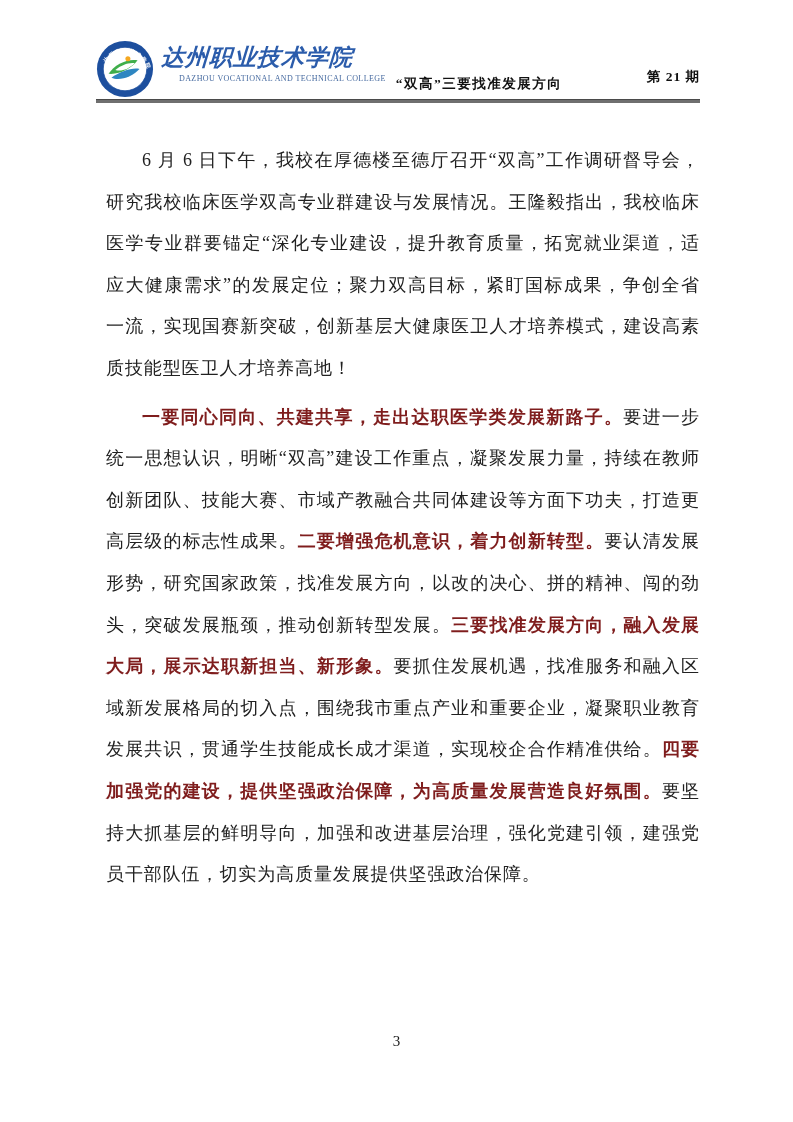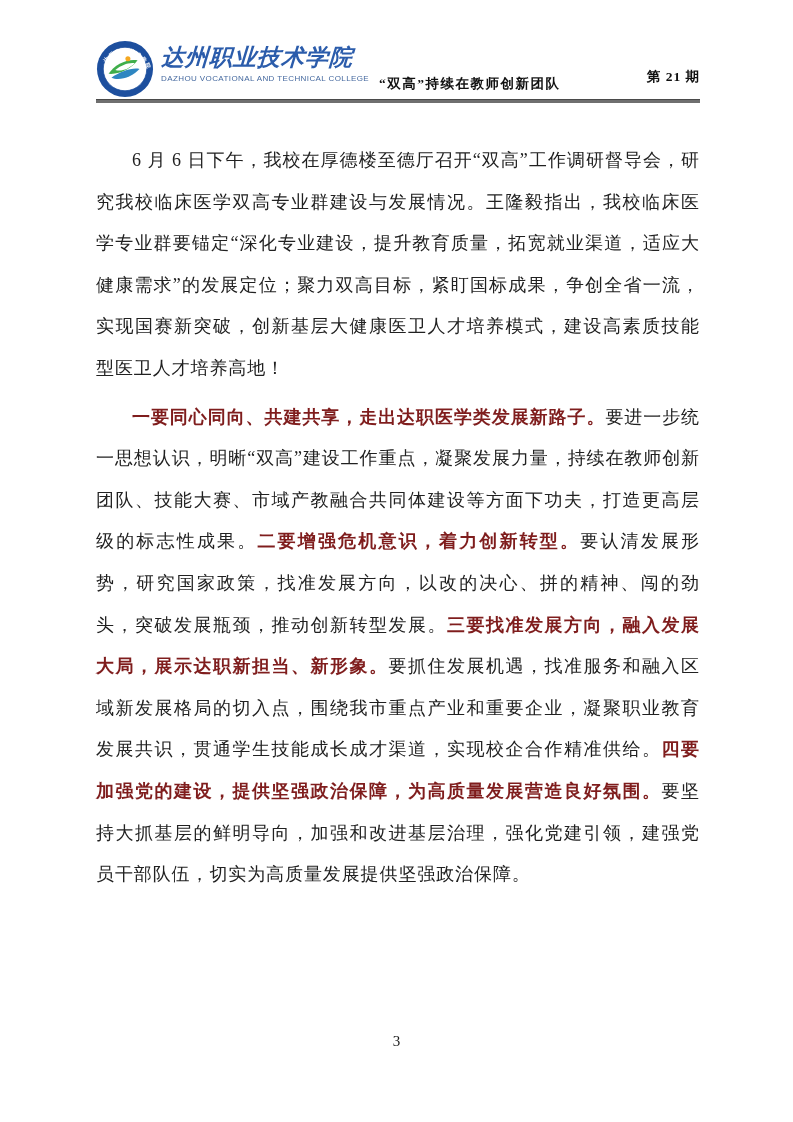--- a/index.html
+++ b/index.html
@@ -33,21 +33,22 @@
     transform: skewX(-3deg);
     white-space: nowrap;
     line-height: 28px;
   }
   .college-en {
     font-size: 8px;
     letter-spacing: 0.4px;
     color: #45699f;
     white-space: nowrap;
     margin-top: 2px;
-    font-family: Liberation Sans, sans-serif;
+    font-family: Liberation Serif, serif;
+    margin-left: 18px;
   }
   .bulletin-title {
     margin-left: 10px;
     padding-bottom: 5px;
     font-size: 13.5px;
     font-weight: 700;
     letter-spacing: 1.5px;
     color: #111;
     white-space: nowrap;
   }
@@ -75,21 +76,21 @@
     left: 96px;
     top: 140px;
     width: 604px;
     color: #212121;
     font-size: 18px;
     letter-spacing: 0.9px;
     line-height: 41.6px;
     text-align: justify;
   }
   .body-text p {
-    margin: 0 0 7px 0;
+    margin: 0 0 7px 10px;
     text-indent: 2em;
   }
   .bold {
     font-weight: 700;
     color: #7f1d1d;
   }
   
   .footer {
     position: absolute;
     left: 0;
@@ -124,21 +125,21 @@
         <path d="M13,35 C19,25 33,19 43,21 C37,29 25,36 13,35 Z" fill="#3fae4a"></path>
         <path d="M16,39 C24,33 38,28 45,30 C38,38 24,43 16,39 Z" fill="#2e86c1"></path>
         <path d="M20,31 C26,26 34,23 40,24 C34,30 26,33 20,31 Z" fill="#ffffff"></path>
         <circle cx="33" cy="19.5" r="2.6" fill="#f5a821"></circle>
       </svg>
       <div class="brand-text">
         <div class="college-zh">达州职业技术学院</div>
         <div class="college-en">DAZHOU VOCATIONAL AND TECHNICAL COLLEGE</div>
       </div>
     </div>
-    <div class="bulletin-title">“双高”持续在教师创新团队</div>
+    <div class="bulletin-title">“双高”三要找准发展方向</div>
     <div class="issue">第 21 期</div>
   </div>
 
   <div class="rule"></div>
 
   <div class="body-text">
     <p>6 月 6 日下午，我校在厚德楼至德厅召开“双高”工作调研督导会，研究我校临床医学双高专业群建设与发展情况。王隆毅指出，我校临床医学专业群要锚定“深化专业建设，提升教育质量，拓宽就业渠道，适应大健康需求”的发展定位；聚力双高目标，紧盯国标成果，争创全省一流，实现国赛新突破，创新基层大健康医卫人才培养模式，建设高素质技能型医卫人才培养高地！</p>
     <p><span class="bold">一要同心同向、共建共享，走出达职医学类发展新路子。</span><span>要进一步统一思想认识，明晰“双高”建设工作重点，凝聚发展力量，持续在教师创新团队、技能大赛、市域产教融合共同体建设等方面下功夫，打造更高层级的标志性成果。</span><span class="bold">二要增强危机意识，着力创新转型。</span><span>要认清发展形势，研究国家政策，找准发展方向，以改的决心、拼的精神、闯的劲头，突破发展瓶颈，推动创新转型发展。</span><span class="bold">三要找准发展方向，融入发展大局，展示达职新担当、新形象。</span><span>要抓住发展机遇，找准服务和融入区域新发展格局的切入点，围绕我市重点产业和重要企业，凝聚职业教育发展共识，贯通学生技能成长成才渠道，实现校企合作精准供给。</span><span class="bold">四要加强党的建设，提供坚强政治保障，为高质量发展营造良好氛围。</span><span>要坚持大抓基层的鲜明导向，加强和改进基层治理，强化党建引领，建强党员干部队伍，切实为高质量发展提供坚强政治保障。</span></p>
   </div>
 

